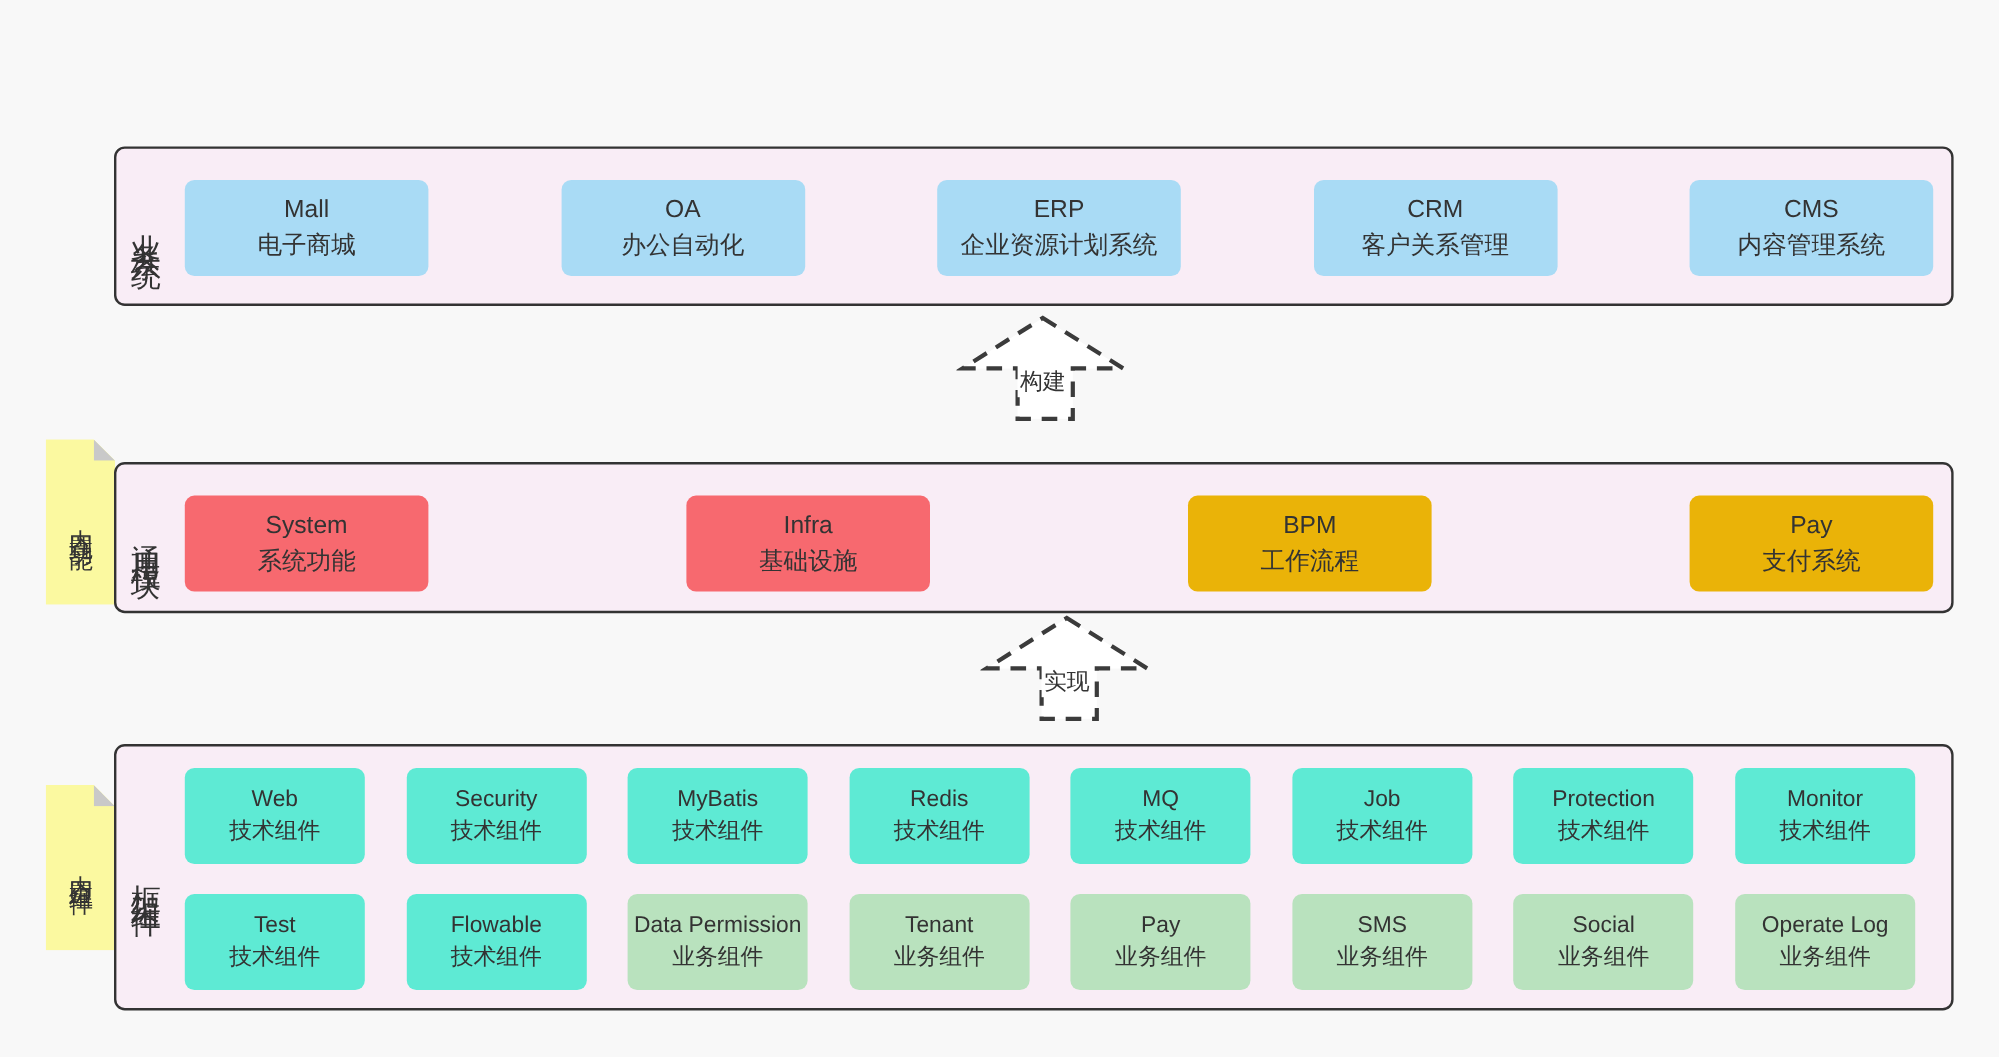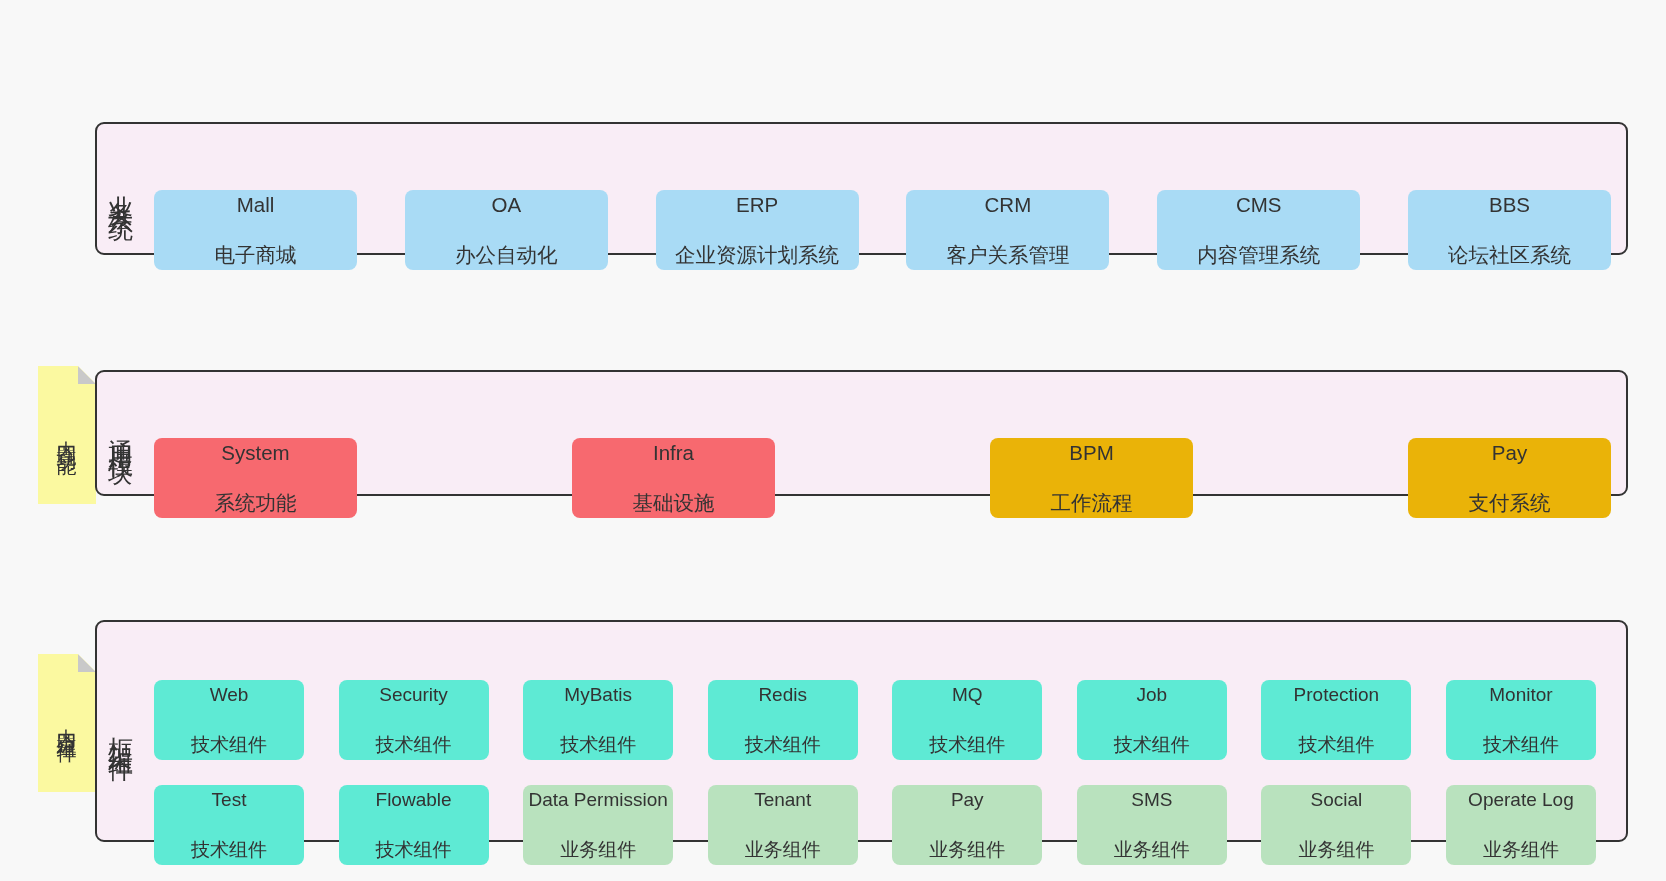--- a/index.html
+++ b/index.html
@@ -7,36 +7,36 @@
     position:relative;width:1666px;height:881px;overflow:hidden;
     background:#f8f8f8;
     font-family:"Liberation Sans","DejaVu Sans",sans-serif;color:#333;
   }
   
   .band{
     position:absolute;left:95px;width:1533px;box-sizing:border-box;
     background:#f9edf6;border:2px solid #333;border-radius:9px;z-index:1;
   }
   .band-1{top:122px;height:133px}
-  .band-2{top:370px;height:126px}
+  .band-2{top:385px;height:126px}
   .band-3{top:620px;height:222px}
   .band-label{
     position:absolute;left:11px;top:50%;transform:translateY(-50%);
     writing-mode:vertical-rl;text-orientation:upright;
     font-size:25px;letter-spacing:7px;line-height:1;white-space:nowrap;color:#333;
   }
   
   .nodes{position:absolute;display:flex;justify-content:space-between}
   .band-1 .nodes,.band-2 .nodes{left:57px;right:15px;top:26px}
   .band-3 .nodes.row1{left:57px;right:30px;top:18px}
   .band-3 .nodes.row2{left:57px;right:30px;top:123px}
   .node{
     box-sizing:border-box;border-radius:8px;
-    display:flex;flex-direction:column;align-items:center;justify-content:space-between;
-    text-align:center;color:#333;margin-top:40px;
+    display:flex;flex-direction:column;align-items:center;justify-content:center;
+    text-align:center;color:#333;
   }
   .band-1 .node,.band-2 .node{width:203px;height:80px;font-size:20.5px;line-height:1.45}
   .band-3 .node{width:150px;height:80px;font-size:19px;line-height:1.35;padding:2px}
   .blue{background:#a9dbf5}
   .red{background:#f7696f}
   .pink{background:#eab308}
   .green{background:#5eead4}
   .green-light{background:#b9e2be}
   
   .sticky{
@@ -92,27 +92,29 @@
         <span>企业资源计划系统</span>
       </div>
       <div class="node blue">
         <span>CRM</span>
         <span>客户关系管理</span>
       </div>
       <div class="node blue">
         <span>CMS</span>
         <span>内容管理系统</span>
       </div>
-      <div class="node blue">
-        <span>BBS</span>
-        <span>论坛社区系统</span>
-      </div>
     </div>
   </section>
 
+  <div class="arrow arrow-build">
+    <svg width="144" height="92" viewBox="0 0 144 92">
+      <path d="M72 4 L139 46 L97 46 L97 88 L51 88 L51 46 L5 46 Z" fill="#ffffff" stroke="#3b3b3b" stroke-width="3.5" stroke-dasharray="13 9"></path>
+    </svg>
+    <div class="arrow-label">构建</div>
+  </div>
 
   <section class="band band-2">
     <div class="band-label">通用模块</div>
     <div class="nodes">
       <div class="node red">
         <span>System</span>
         <span>系统功能</span>
       </div>
       <div class="node red">
         <span>Infra</span>
@@ -122,20 +124,26 @@
         <span>BPM</span>
         <span>工作流程</span>
       </div>
       <div class="node pink">
         <span>Pay</span>
         <span>支付系统</span>
       </div>
     </div>
   </section>
 
+  <div class="arrow arrow-implement">
+    <svg width="144" height="92" viewBox="0 0 144 92">
+      <path d="M72 4 L139 46 L97 46 L97 88 L51 88 L51 46 L5 46 Z" fill="#ffffff" stroke="#3b3b3b" stroke-width="3.5" stroke-dasharray="13 9"></path>
+    </svg>
+    <div class="arrow-label">实现</div>
+  </div>
 
   <section class="band band-3">
     <div class="band-label">框架组件</div>
     <div class="nodes row1">
       <div class="node green">
         <span>Web</span>
         <span>技术组件</span>
       </div>
       <div class="node green">
         <span>Security</span>

